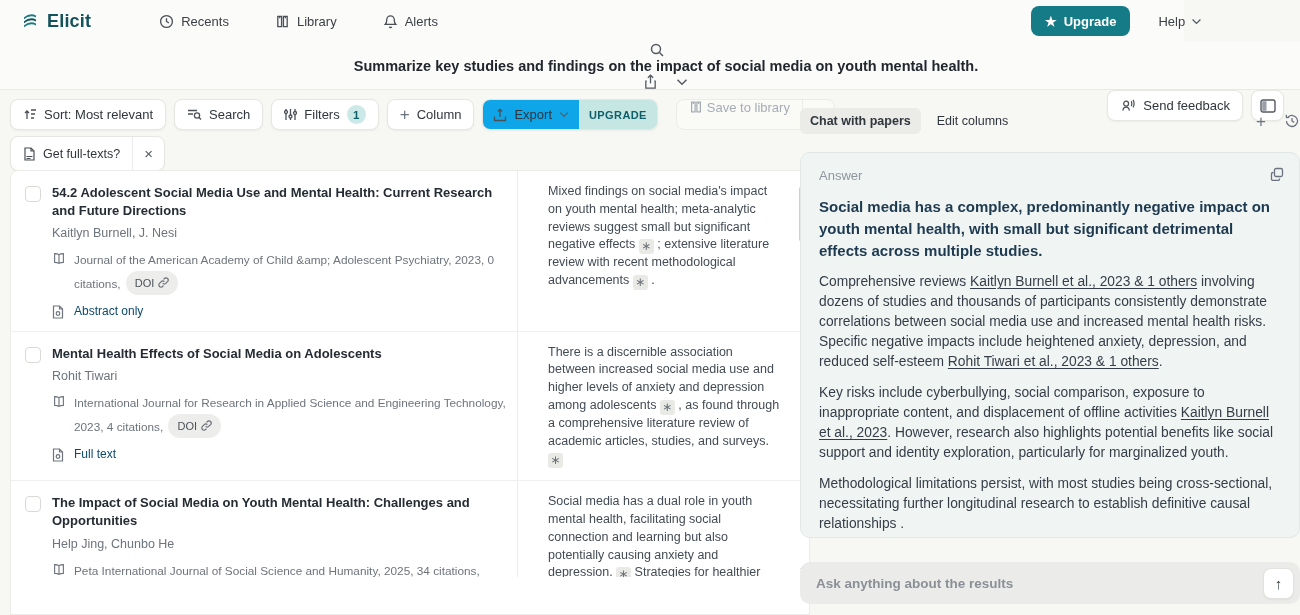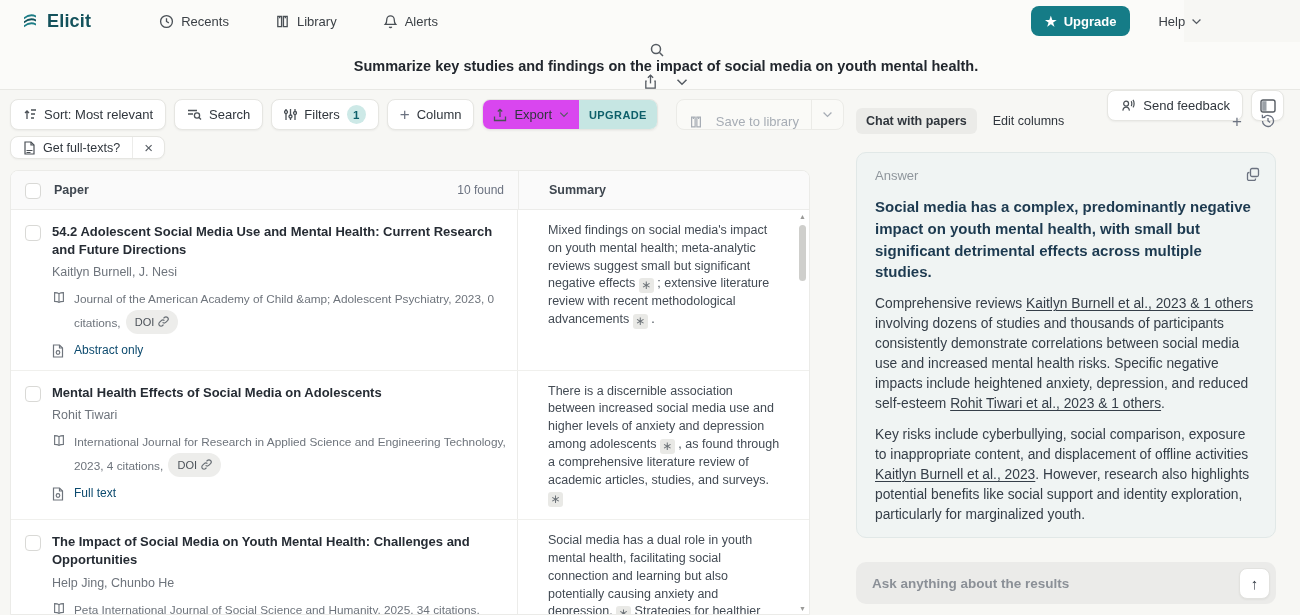--- a/index.html
+++ b/index.html
@@ -31,31 +31,31 @@
     display:inline-flex; align-items:center; gap:7px; padding:0 12px; font-size:13px; color:#30363d;
     box-shadow:0 1px 2px rgba(0,0,0,.05); font-family:inherit; }
   .panel-btn { width:33px; justify-content:center; padding:0; }
 
   
   .toolbar { position:absolute; top:99px; left:10px; display:flex; align-items:center; gap:8px; }
   .count-badge { background:#cde9e7; color:#0d5f6a; border-radius:50%; width:19px; height:19px;
     display:inline-flex; align-items:center; justify-content:center; font-size:11.5px; font-weight:600; }
   .export-group { display:flex; align-items:stretch; border-radius:8px; overflow:hidden;
     border:1px solid #e6e6e2; box-shadow:0 1px 2px rgba(0,0,0,.05); height:31px; }
-  .export-main { background:#d946ef; display:flex; align-items:center; gap:7px; padding:0 10px; font-size:13px; color:#30363d; }
+  .export-main { background:#0ea5e9; display:flex; align-items:center; gap:7px; padding:0 10px; font-size:13px; color:#30363d; }
   .upgrade-badge { background:#c6e6e3; color:#0d5f6a; display:flex; align-items:center;
     padding:0 10px; font-size:11px; font-weight:700; letter-spacing:.4px; }
   .save-group { display:flex; align-items:stretch; margin-left:10px; border-radius:8px; overflow:hidden;
     border:1px solid #ebebe7; height:31px; background:#fafaf7; }
-  .save-main { display:flex; align-items:flex-end; gap:13px; padding:0 12px; font-size:13px; color:#a7adb5; }
+  .save-main { display:flex; align-items:flex-start; gap:4px; padding:0 12px; font-size:13px; color:#a7adb5; }
   .save-caret { display:flex; align-items:center; padding:0 10px; border-left:1px solid #ebebe7; color:#a7adb5; }
 
   .chiprow { position:absolute; top:136px; left:10px; }
   .ftchip { display:flex; align-items:stretch; background:#fff; border:1px solid #e6e6e2; border-radius:8px;
-    overflow:hidden; height:23px; box-shadow:0 1px 2px rgba(0,0,0,.04); }
+    overflow:hidden; height:35px; box-shadow:0 1px 2px rgba(0,0,0,.04); }
   .ftchip-label { display:flex; align-items:center; gap:7px; padding:0 12px; font-size:12.5px; color:#30363d; }
   .ftchip-x { display:flex; align-items:center; justify-content:center; width:32px;
     border-left:1px solid #ececea; font-size:15px; color:#555b62; }
 
   
   .table { position:absolute; left:10px; top:170px; width:800px; height:445px;
     background:#fff; border:1px solid #ebebe8; border-radius:8px 8px 0 0; overflow:hidden; }
   .thead { height:39px; display:flex; align-items:center; background:#fafafa;
     border-bottom:1px solid #ececea; font-size:12.5px; font-weight:700; color:#3f4750; }
   .th-paper { width:507px; display:flex; align-items:center; padding:0 14px; height:100%; }
@@ -77,21 +77,21 @@
   .paccess { display:flex; gap:8px; margin-top:9px; font-size:12px; color:#0c4a6e; align-items:center; }
   .scell { flex:1; padding:12px 26px 12px 30px; font-size:12.5px; color:#434b54; line-height:1.42; }
   .star { display:inline-flex; align-items:center; justify-content:center; width:15px; height:15px;
     background:#e9e9e6; border-radius:3px; font-size:12px; color:#6a7076; vertical-align:-2px; }
   .vscroll { position:absolute; right:1px; top:0; bottom:0; width:11px; }
   .vs-up { position:absolute; top:3px; left:0; right:0; text-align:center; font-size:7px; color:#9a9a98; }
   .vs-down { position:absolute; bottom:4px; left:0; right:0; text-align:center; font-size:7px; color:#9a9a98; }
   .vs-thumb { position:absolute; top:15px; left:2px; width:7px; height:56px; border-radius:4px; background:#cfcfcc; }
 
   
-  .chatpanel { position:absolute; left:856px; top:106px; width:420px; }
+  .chatpanel { position:absolute; left:800px; top:106px; width:500px; }
   .paneltabs { display:flex; align-items:center; gap:6px; height:30px; }
   .ptab { padding:6px 10px; border-radius:6px; font-size:12.5px; color:#30363d; }
   .ptab.active { background:#ebebe8; font-weight:600; }
   .panel-icons { margin-left:auto; display:flex; align-items:center; gap:18px; color:#6b7280; }
   .plus-glyph { font-size:17px; color:#6b7280; line-height:1; }
 
   .answer-card { position:relative; margin-top:16px; background:#f0f4f3; border:1px solid #e1e8e7;
     border-radius:10px; padding:15px 18px 18px 18px; height:386px; overflow:hidden; }
   .answer-label { font-size:13px; color:#8f969c; }
   .copy-icon { position:absolute; right:15px; top:14px; color:#6b7280; }
@@ -290,30 +290,20 @@
             <path d="M3.5 9.5 h6 M3.5 11.5 h4"></path>
           </svg>
       </span>
       <span>Get full-texts?</span>
     </span>
     <span class="ftchip-x">×</span>
   </div>
 </div>
 
 <div class="table">
-  <div class="thead">
-    <div class="th-paper">
-      <span class="cb"></span>
-      <span class="label">Paper</span>
-      <span class="found">10 found</span>
-    </div>
-    <div class="th-summary">
-      <span>Summary</span>
-    </div>
-  </div>
   <div class="tbody">
 
     <div class="trow">
         <div class="pcell">
           <span class="cb"></span>
           <div class="pmain">
             <div class="ptitle">54.2 Adolescent Social Media Use and Mental Health: Current Research and Future Directions</div>
             <div class="pauthors">Kaitlyn Burnell, J. Nesi</div>
             <div class="pmeta">
               <span class="micon">

